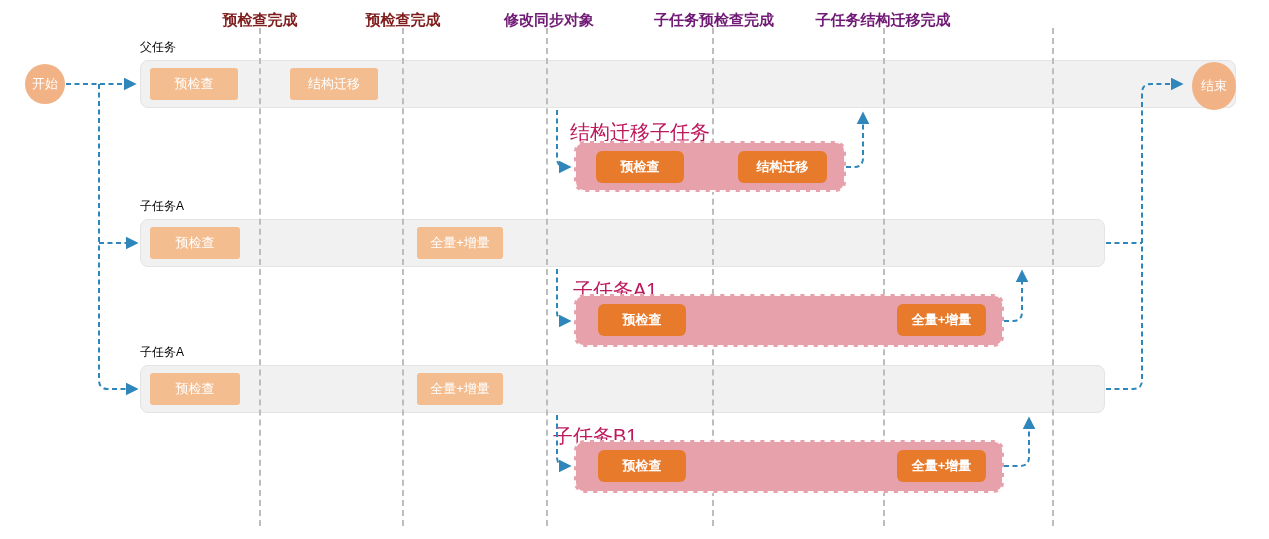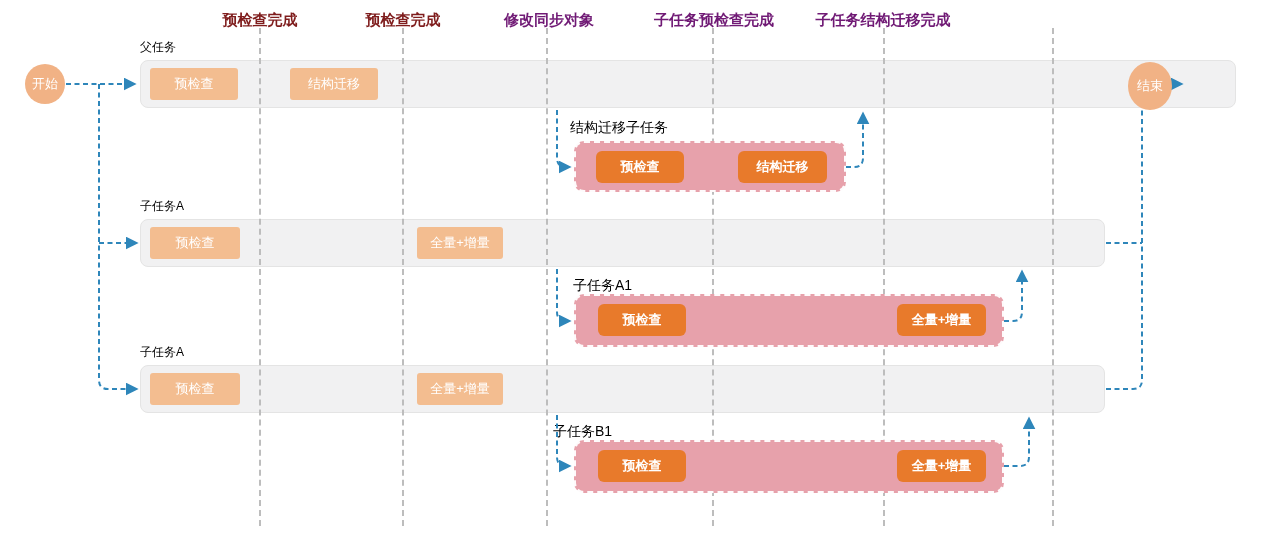--- a/index.html
+++ b/index.html
@@ -32,21 +32,21 @@
     position:absolute;height:32px;line-height:32px;text-align:center;
     background:#f3bd90;color:#ffffff;font-size:13px;border-radius:3px;z-index:3;
     white-space:nowrap;
   }
   
   .subtask{
     position:absolute;background:#e7a1ab;border:2px dashed rgba(255,255,255,0.95);
     border-radius:10px;box-sizing:border-box;z-index:3;
   }
   .subtask-label{
-    position:absolute;font-size:14px;color:#000000;z-index:3;white-space:nowrap;
+    position:absolute;font-size:20px;color:#be185d;z-index:3;white-space:nowrap;
   }
   
   .step-dark{
     position:absolute;height:32px;line-height:32px;text-align:center;
     background:#e87a2b;color:#ffffff;font-size:13px;font-weight:bold;
     border-radius:6px;z-index:4;white-space:nowrap;
   }
   
   .node{
     position:absolute;width:40px;height:40px;border-radius:50%;
@@ -118,15 +118,15 @@
       <path d="M557 269 V312 Q557 321 566 321 H569" marker-end="url(#arr)"></path>
       <path d="M1004 321 H1013 Q1022 321 1022 312 V272" marker-end="url(#arr)"></path>
       <path d="M557 415 V457 Q557 466 566 466 H569" marker-end="url(#arr)"></path>
       <path d="M1004 466 H1020 Q1029 466 1029 457 V419" marker-end="url(#arr)"></path>
       <path d="M1106 243 H1142"></path>
       <path d="M1106 389 H1133 Q1142 389 1142 380 V93 Q1142 84 1151 84 H1181" marker-end="url(#arr)"></path>
     </g>
   </svg>
 
   <div class="node" style="left:25px;top:64px">开始</div>
-  <div class="node" style="left:1128px;top:62px;width:44px;height:48px">结束</div>
+  <div class="node" style="left:1192px;top:62px;width:44px;height:48px">结束</div>
 
 </div>
 
 </body></html>

